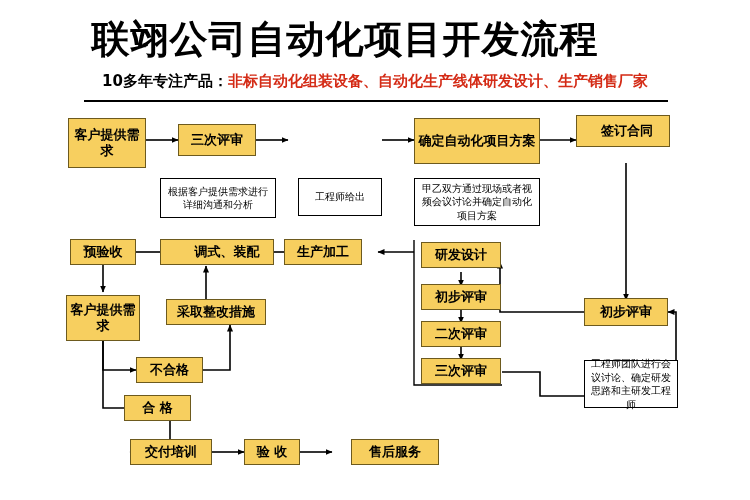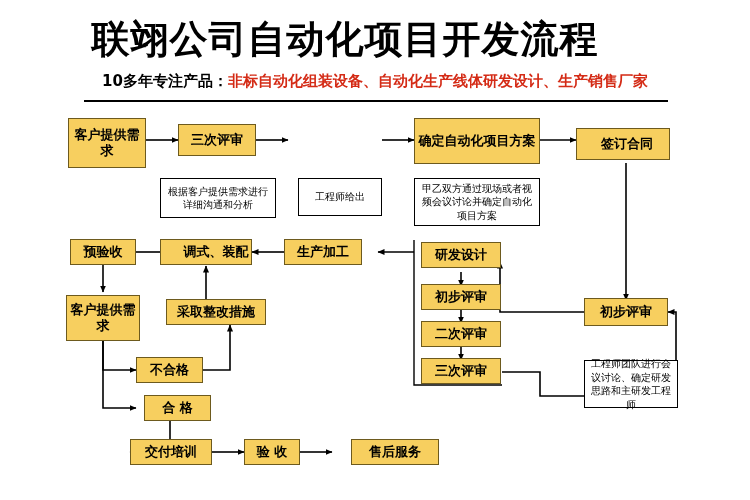--- a/index.html
+++ b/index.html
@@ -119,31 +119,31 @@
     </g>
   </svg>
 
   <div class="box" style="left:68px;top:118px;width:78px;height:50px;text-align:center;">客户提供需求</div>
 
   <div class="box" style="left:178px;top:124px;width:78px;height:32px;">三次评审</div>
 
 
   <div class="box" style="left:414px;top:118px;width:126px;height:46px;">确定自动化项目方案</div>
 
-  <div class="box" style="left:576px;top:128px;width:94px;height:32px;padding-left:8px;">签订合同</div>
+  <div class="box" style="left:576px;top:115px;width:94px;height:32px;padding-left:8px;">签订合同</div>
 
   <div class="note" style="left:160px;top:178px;width:116px;height:40px;">根据客户提供需求进行详细沟通和分析</div>
 
   <div class="note" style="left:298px;top:178px;width:84px;height:22px;">工程师给出</div>
 
   <div class="note" style="left:414px;top:178px;width:126px;height:48px;">甲乙双方通过现场或者视频会议讨论并确定自动化项目方案</div>
 
   <div class="box" style="left:70px;top:239px;width:66px;height:26px;">预验收</div>
 
-  <div class="box" style="left:160px;top:239px;width:92px;height:26px;padding-left:20px;">调式、装配</div>
+  <div class="box" style="left:160px;top:239px;width:114px;height:26px;padding-left:20px;">调式、装配</div>
 
   <div class="box" style="left:284px;top:239px;width:78px;height:26px;text-align:right;">生产加工</div>
 
   <div class="box" style="left:421px;top:242px;width:80px;height:26px;">研发设计</div>
 
   <div class="box" style="left:421px;top:284px;width:80px;height:26px;">初步评审</div>
 
   <div class="box" style="left:421px;top:321px;width:80px;height:26px;">二次评审</div>
 
   <div class="box" style="left:421px;top:358px;width:80px;height:26px;">三次评审</div>
@@ -151,21 +151,21 @@
   <div class="box" style="left:584px;top:298px;width:84px;height:28px;">初步评审</div>
 
   <div class="note" style="left:584px;top:360px;width:94px;height:48px;">工程师团队进行会议讨论、确定研发思路和主研发工程师</div>
 
   <div class="box" style="left:66px;top:295px;width:74px;height:46px;">客户提供需求</div>
 
   <div class="box" style="left:166px;top:299px;width:100px;height:26px;">采取整改措施</div>
 
   <div class="box" style="left:136px;top:357px;width:67px;height:26px;">不合格</div>
 
-  <div class="box" style="left:144px;top:395px;width:67px;height:26px;">合  格</div>
+  <div class="box" style="left:124px;top:395px;width:67px;height:26px;">合  格</div>
 
   <div class="box" style="left:130px;top:439px;width:82px;height:26px;">交付培训</div>
 
   <div class="box" style="left:244px;top:439px;width:56px;height:26px;">验  收</div>
 
   <div class="box" style="left:351px;top:439px;width:88px;height:26px;">售后服务</div>
 
 </div>
 
 </body></html>

